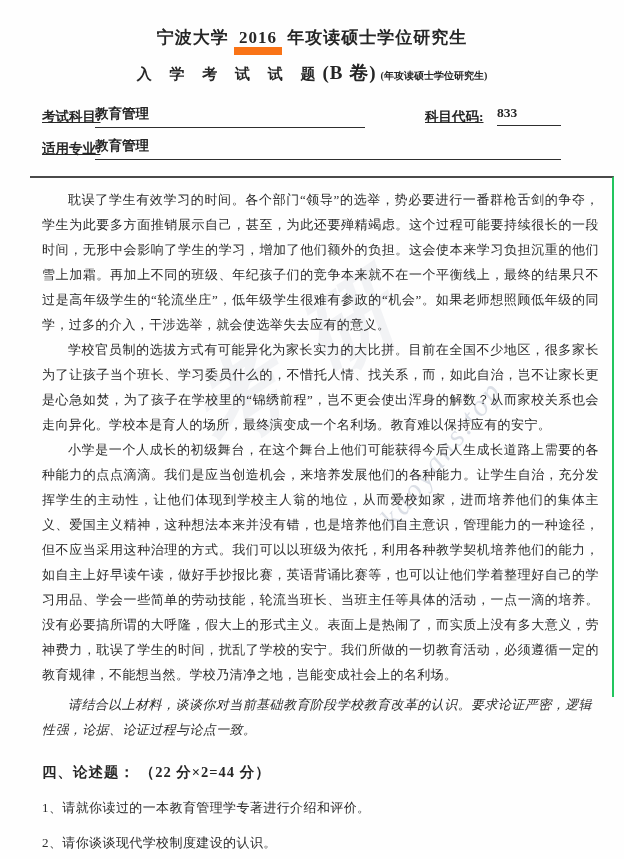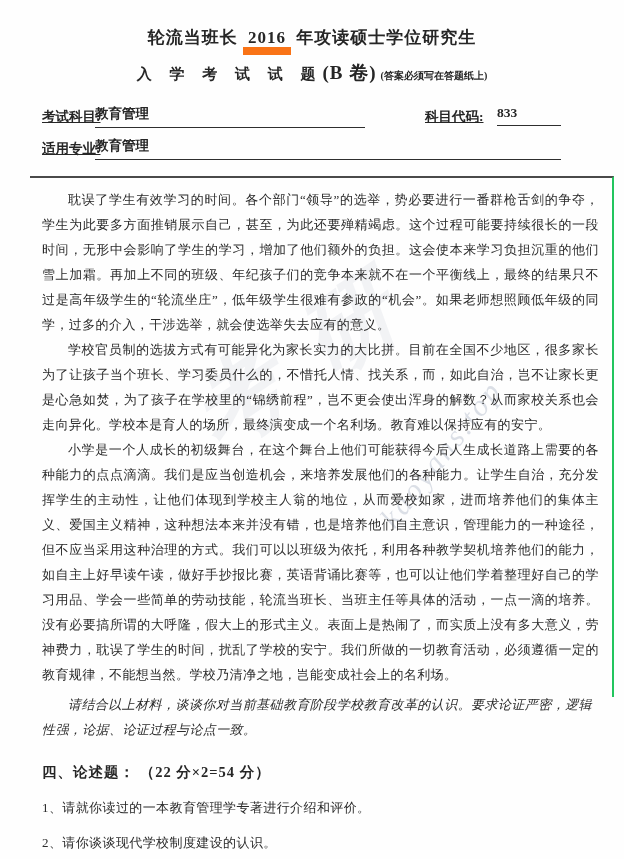--- a/index.html
+++ b/index.html
@@ -87,28 +87,28 @@
 </style>
 </head>
 <body>
 
 <div class="sheet">
 
   <div class="wm wm-script" style="color:#8e9ab0;">考研</div>
   <div class="wm wm-site" style="color:#8e9ab0;">kaoyans.top</div>
 
   <div class="title1">
-    <span>轮流当班长</span>
+    <span>宁波大学</span>
     <span class="year">2016</span>
     <span>年攻读硕士学位研究生</span>
   </div>
 
   <div class="title2">
     <span class="main">入 学 考 试 试 题</span><span class="paper">(B 卷)</span>
-    <span class="note">(答案必须写在答题纸上)</span>
+    <span class="note">(年攻读硕士学位研究生)</span>
   </div>
 
   <div class="form-row row1">
     <span class="flabel">考试科目:</span>
     <span class="u-line subj-line">教育管理</span>
     <span class="flabel code-label">科目代码:</span>
     <span class="u-line code-line">833</span>
   </div>
 
   <div class="form-row row2">
@@ -119,19 +119,19 @@
   <div class="material-box">
     <p>耽误了学生有效学习的时间。各个部门“领导”的选举，势必要进行一番群枪舌剑的争夺，学生为此要多方面推销展示自己，甚至，为此还要殚精竭虑。这个过程可能要持续很长的一段时间，无形中会影响了学生的学习，增加了他们额外的负担。这会使本来学习负担沉重的他们雪上加霜。再加上不同的班级、年纪孩子们的竞争本来就不在一个平衡线上，最终的结果只不过是高年级学生的“轮流坐庄”，低年级学生很难有参政的“机会”。如果老师想照顾低年级的同学，过多的介入，干涉选举，就会使选举失去应有的意义。</p>
     <p>学校官员制的选拔方式有可能异化为家长实力的大比拼。目前在全国不少地区，很多家长为了让孩子当个班长、学习委员什么的，不惜托人情、找关系，而，如此自治，岂不让家长更是心急如焚，为了孩子在学校里的“锦绣前程”，岂不更会使出浑身的解数？从而家校关系也会走向异化。学校本是育人的场所，最终演变成一个名利场。教育难以保持应有的安宁。</p>
     <p>小学是一个人成长的初级舞台，在这个舞台上他们可能获得今后人生成长道路上需要的各种能力的点点滴滴。我们是应当创造机会，来培养发展他们的各种能力。让学生自治，充分发挥学生的主动性，让他们体现到学校主人翁的地位，从而爱校如家，进而培养他们的集体主义、爱国主义精神，这种想法本来并没有错，也是培养他们自主意识，管理能力的一种途径，但不应当采用这种治理的方式。我们可以以班级为依托，利用各种教学契机培养他们的能力，如自主上好早读午读，做好手抄报比赛，英语背诵比赛等，也可以让他们学着整理好自己的学习用品、学会一些简单的劳动技能，轮流当班长、当班主任等具体的活动，一点一滴的培养。没有必要搞所谓的大呼隆，假大上的形式主义。表面上是热闹了，而实质上没有多大意义，劳神费力，耽误了学生的时间，扰乱了学校的安宁。我们所做的一切教育活动，必须遵循一定的教育规律，不能想当然。学校乃清净之地，岂能变成社会上的名利场。</p>
   </div>
 
   <p class="prompt">请结合以上材料，谈谈你对当前基础教育阶段学校教育改革的认识。要求论证严密，逻辑性强，论据、论证过程与论点一致。</p>
 
   <div class="sec-heading">
     <span>四、论述题：</span>
-    <span>（22 分×2=54 分）</span>
+    <span>（22 分×2=44 分）</span>
   </div>
 
   <p class="item item1">1、请就你读过的一本教育管理学专著进行介绍和评价。</p>
   <p class="item item2">2、请你谈谈现代学校制度建设的认识。</p>
 
 </div>
 
 </body></html>

